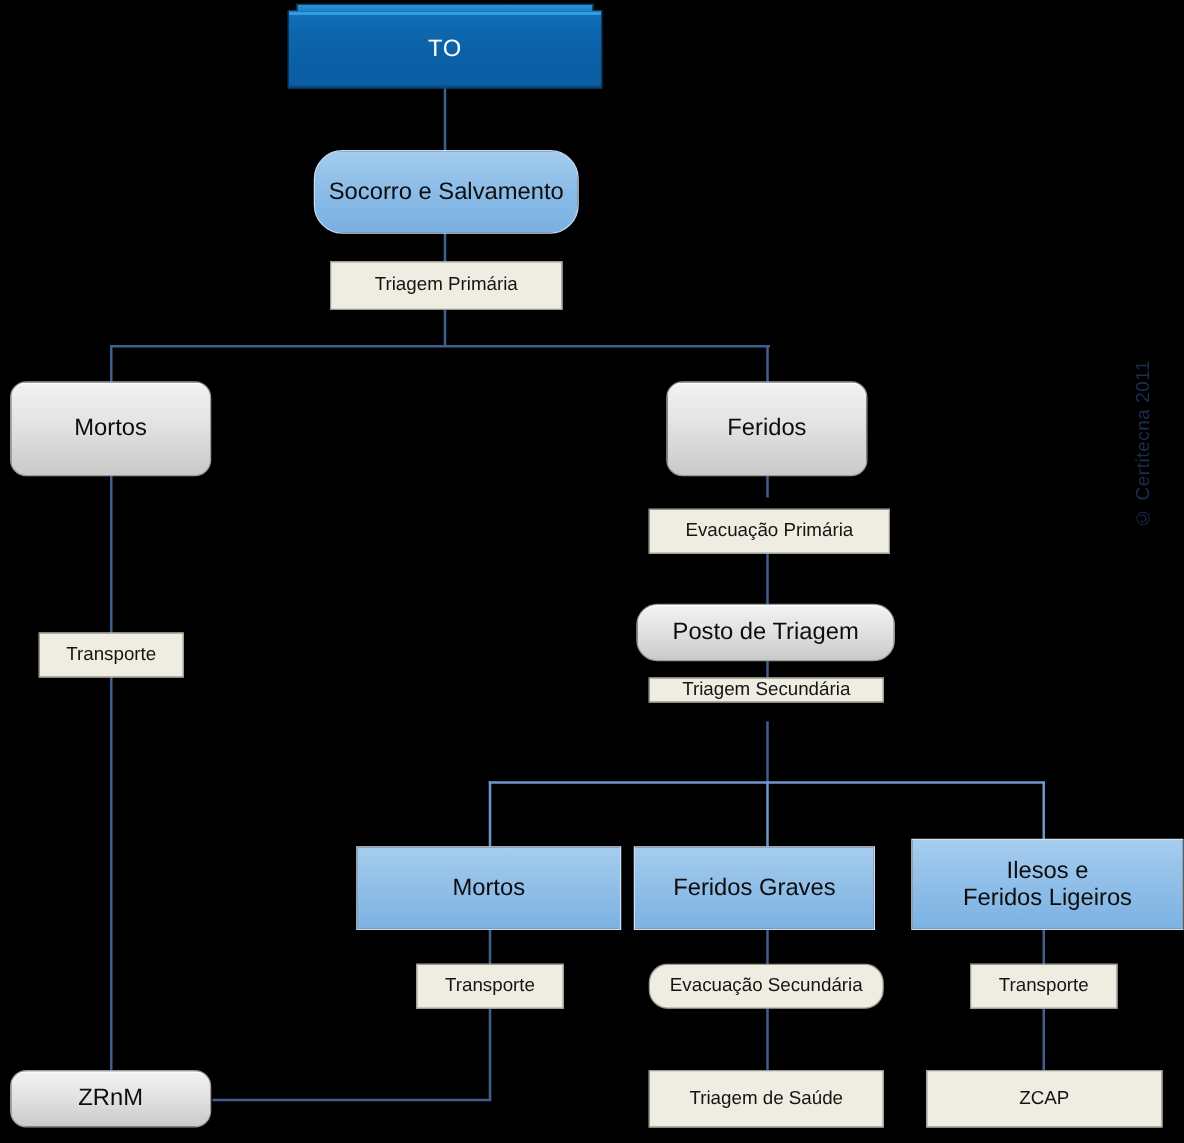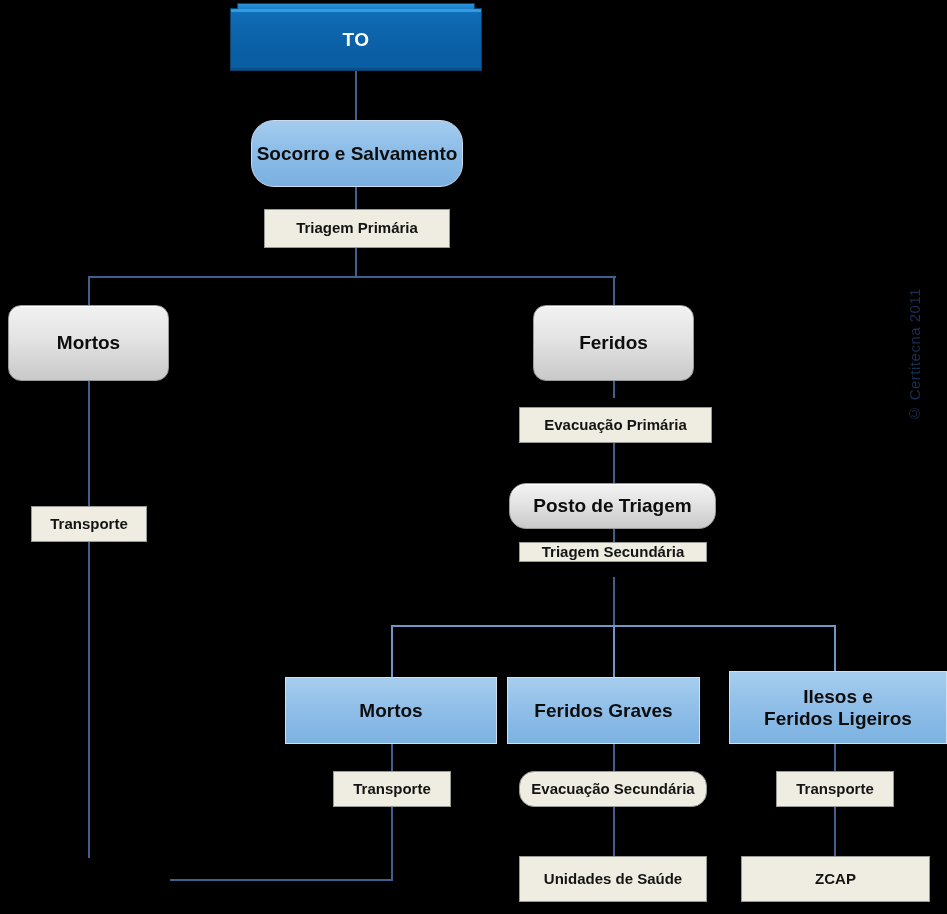--- a/index.html
+++ b/index.html
@@ -26,21 +26,21 @@
   .conn.light { background: #6f96c8; }
 
   
   .node {
     position: absolute;
     box-sizing: border-box;
     display: flex;
     align-items: center;
     justify-content: center;
     text-align: center;
-    font-weight: bold;
+    font-weight: normal;
     line-height: 1.12;
     white-space: pre-line;
   }
 
   
   .node-to {
     background: linear-gradient(to bottom, #1170bb 0%, #0d66ad 30%, #0a5ea3 75%, #0a5ea3 100%);
     border: 1px solid #08406f;
     color: #ffffff;
     font-size: 19px;
@@ -174,20 +174,21 @@
 
   <div class="node node-blue2" style="left:729px; top:671px; width:218px; height:73px;">Ilesos e
 Feridos Ligeiros</div>
 
   <div class="node node-cream" style="left:333px; top:771px; width:118px; height:36px;">Transporte</div>
 
   <div class="node node-cream" style="left:519px; top:771px; width:188px; height:36px;border-radius:15px;">Evacuação Secundária</div>
 
   <div class="node node-cream" style="left:776px; top:771px; width:118px; height:36px;">Transporte</div>
 
+  <div class="node node-grey" style="left:8px; top:856px; width:161px; height:46px;">ZRnM</div>
 
-  <div class="node node-cream" style="left:519px; top:856px; width:188px; height:46px;">Unidades de Saúde</div>
+  <div class="node node-cream" style="left:519px; top:856px; width:188px; height:46px;">Triagem de Saúde</div>
 
   <div class="node node-cream" style="left:741px; top:856px; width:189px; height:46px;">ZCAP</div>
 
   <div class="copyright" style="left:906px; top:288px;">© Certitecna 2011</div>
 
 </div>
 
 </body></html>

